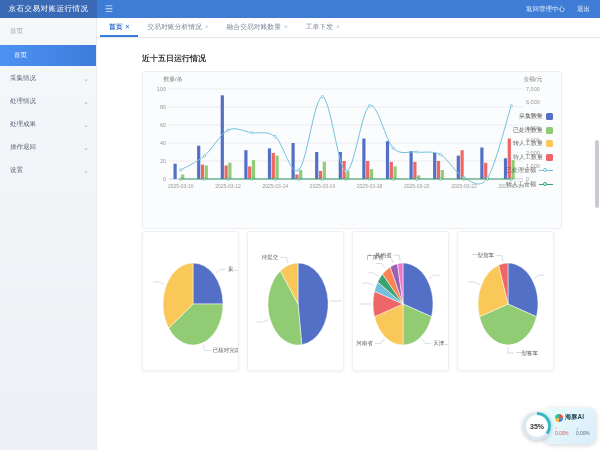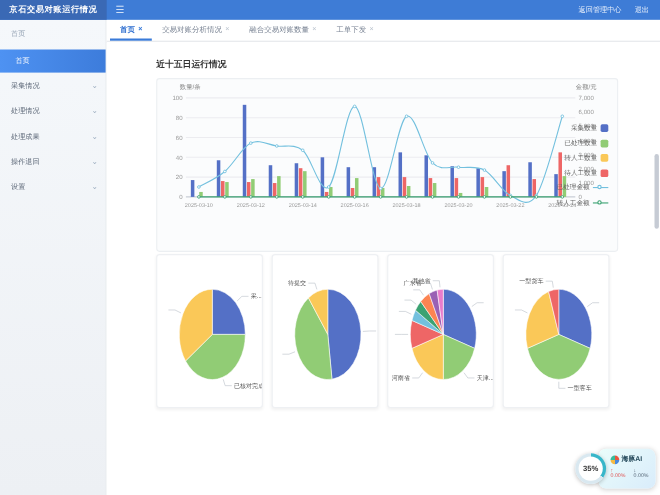--- a/index.html
+++ b/index.html
@@ -2,21 +2,21 @@
 <html><head>
 <meta charset="utf-8">
 <style>
   * { box-sizing: border-box; margin: 0; padding: 0; }
   html,body { width:600px; height:450px; overflow:hidden; }
   body { font-family:"Liberation Sans",sans-serif; background:#f0f2f5; }
   .app { position:relative; width:600px; height:450px; background:#f0f2f5; }
 
   
   .topbar { position:absolute; top:0; left:0; right:0; height:18px; background:#3e7cd6; display:flex; align-items:center; z-index:5; }
-  .logo { width:97px; height:18px; background:#3a69b5; color:#fff; font-size:7.5px; font-weight:bold; display:flex; align-items:center; justify-content:center; letter-spacing:.5px; }
+  .logo { width:97px; height:18px; background:#3a69b5; color:#fff; font-size:7.5px; font-weight:normal; display:flex; align-items:center; justify-content:center; letter-spacing:.5px; }
   .hamburger { color:#cfe0f7; font-size:9px; margin-left:8px; cursor:pointer; }
   .top-links { margin-left:auto; display:flex; gap:12px; padding-right:10px; }
   .top-links span { color:#e8f0fc; font-size:6.5px; cursor:pointer; }
 
   
   .sidebar { position:absolute; top:18px; left:0; bottom:0; width:97px; background:linear-gradient(#f5f8fb,#edf0f4); border-right:1px solid #e7eaee; }
   .side-group { padding:9px 0 9px 10px; color:#93a1b3; font-size:6.5px; }
   .side-item { height:21px; display:flex; align-items:center; padding-left:10px; color:#5d6878; font-size:6.5px; position:relative; margin-bottom:2px; cursor:pointer; }
   .side-item .chev { position:absolute; right:7px; color:#9fb0c2; font-size:7px; line-height:4px; }
   .side-item.active { background:linear-gradient(90deg,#4e92f2,#3d7cdb); color:#fff; padding-left:14px; }

